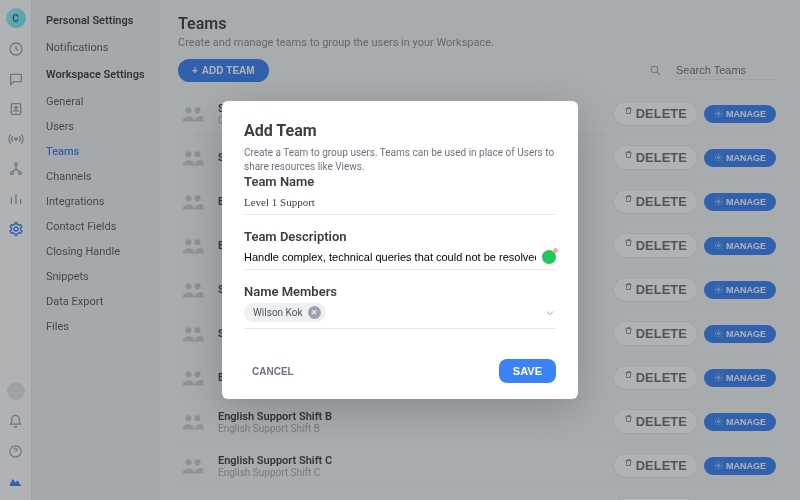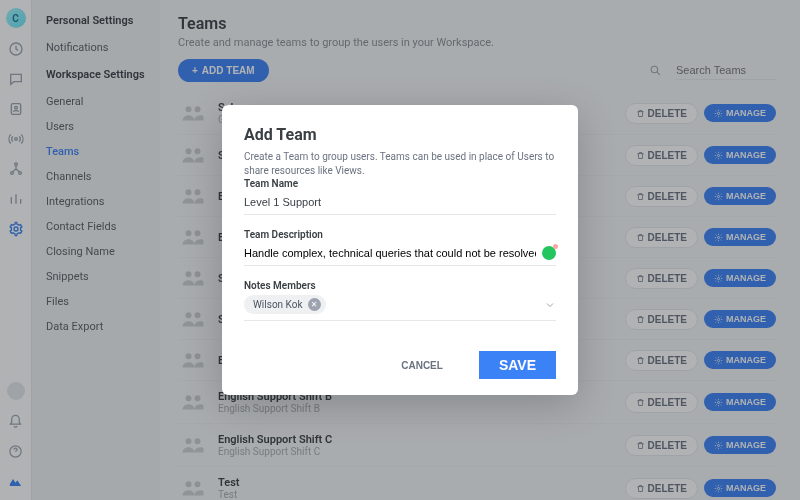--- a/index.html
+++ b/index.html
@@ -29,42 +29,42 @@
 .search-wrap { margin-left: auto; display:flex; align-items:center; gap:14px; color:#9ca3af; }
 .search-wrap input { border: none; border-bottom: 1px solid #e5e7eb; background: transparent; padding: 3px 0; font-size: 11px; width: 100px; outline: none; color:#6b7280; }
 
 .team-list { display: flex; flex-direction: column; }
 .team-row { display: flex; align-items: center; padding: 9px 0; border-bottom: 1px solid #eef0f2; }
 .team-row:last-child { border-bottom: none; }
 .team-icon { width: 30px; height: 22px; margin-right: 10px; color: #c9cdd2; display:flex;align-items:center;justify-content:center; }
 .team-info { flex: 1; }
 .team-name { font-size: 11px; font-weight: 600; color: #3a3f44; }
 .team-desc { font-size: 10px; color: #a7acb2; }
-.btn-delete { background: #fff; border: 1px solid #e5e7eb; color: #6b7280; border-radius: 14px; padding: 4px 10px; font-size: 10px; font-weight:600; cursor:pointer; display:flex;align-items:center;gap:3px; margin-right:6px; }
+.btn-delete { background: #fff; border: 1px solid #e5e7eb; color: #6b7280; border-radius: 14px; padding: 4px 10px; font-size: 13px; font-weight:600; cursor:pointer; display:flex;align-items:flex-start;gap:3px; margin-right:6px; }
 .btn-manage { background: #3b82f6; border: none; color: #fff; border-radius: 14px; padding: 4px 10px; font-size: 9px; font-weight:600; cursor:pointer; display:flex;align-items:center;gap:3px;text-align:center; }
 
 
 .overlay { position: absolute; inset: 0; background: rgba(30,35,40,0.35); display:flex; align-items:center; justify-content:center; }
 .modal { width: 356px; background: #fff; border-radius: 6px; box-shadow: 0 10px 40px rgba(0,0,0,0.2); padding: 20px 22px 16px; position:relative; }
 .modal h3 { font-size: 16px; font-weight: 700; margin-bottom: 6px; }
 .modal .modal-sub { font-size: 10px; color: #6b7280; margin-bottom: 0; line-height:1.4; }
-.field-label { font-size: 10px; font-weight: 600; color: #3a3f44; margin-bottom: 4px; }
-.field-input { width: 100%; border: none; border-bottom: 1px solid #e5e7eb; padding: 3px 0 6px; font-size: 11px; color: #3a3f44; outline: none; margin-bottom: 14px; background:transparent; }
+.field-label { font-size: 13px; font-weight: 600; color: #3a3f44; margin-bottom: 4px; }
+.field-input { width: 100%; border: none; border-bottom: 1px solid #e5e7eb; padding: 3px 0 6px; font-size: 11px; color: #3a3f44; outline: none; margin-bottom: 14px; background:transparent;font-family:Liberation Serif, serif; }
 .field-input::placeholder { color: #b8bdc3; }
 .desc-row { display:flex; align-items:center; gap:6px; border-bottom:1px solid #e5e7eb; margin-bottom:14px; }
 .desc-row input { flex:1; border:none; padding:3px 0 6px; font-size:11px; outline:none; background:transparent; }
 .grammarly { width:14px; height:14px; border-radius:50%; background:#22c55e; position:relative; flex-shrink:0; margin-bottom:4px; }
 .grammarly::after { content:""; position:absolute; top:-2px; right:-2px; width:5px; height:5px; background:#fca5a5; border-radius:50%; }
 .members-box { border-bottom: 1px solid #e5e7eb; padding-bottom: 6px; margin-bottom: 30px; display:flex; align-items:center; }
 .chip { display:inline-flex; align-items:center; gap:5px; background:#eef0f2; border-radius: 11px; padding: 3px 5px 3px 9px; font-size: 10px; color:#4b5563; }
 .chip .chip-x { width:13px; height:13px; border-radius:50%; background:#9ca3af; color:#fff; display:flex;align-items:center;justify-content:center; font-size:8px; cursor:pointer; }
 .members-box .chevron { margin-left:auto; color:#9ca3af; cursor:pointer; }
-.modal-actions { display:flex; justify-content:flex-end; gap:28px; }
+.modal-actions { display:flex; justify-content:space-between; gap:16px; }
 .btn-cancel { background:transparent; border:none; color:#6b7280; font-size:10px; font-weight:600; cursor:pointer; padding:6px 8px; }
-.btn-save { background:#3b82f6; border:none; color:#fff; font-size:14px; font-weight:600; cursor:pointer; padding:6px 20px; border-radius:0; }
+.btn-save { background:#3b82f6; border:none; color:#fff; font-size:11px; font-weight:600; cursor:pointer; padding:6px 14px; border-radius:8px; }
 
 svg { display:block; }
 </style>
 </head>
 <body>
 
 <div class="icon-rail">
   <div class="rail-logo">C</div>
   <div class="rail-icon">
       <svg width="16" height="16" viewBox="0 0 24 24" fill="none" stroke="currentColor" stroke-width="2">
@@ -134,24 +134,24 @@
   <h4>Personal Settings</h4>
   <div class="nav-item">Notifications</div>
   <div class="section-gap"></div>
   <h4>Workspace Settings</h4>
   <div class="nav-item">General</div>
   <div class="nav-item">Users</div>
   <div class="nav-item active">Teams</div>
   <div class="nav-item">Channels</div>
   <div class="nav-item">Integrations</div>
   <div class="nav-item">Contact Fields</div>
-  <div class="nav-item">Closing Name</div>
+  <div class="nav-item">Closing Handle</div>
   <div class="nav-item">Snippets</div>
+  <div class="nav-item">Data Export</div>
   <div class="nav-item">Files</div>
-  <div class="nav-item">Data Export</div>
 </div>
 
 <div class="main">
   <h2>Teams</h2>
   <div class="subtitle">Create and manage teams to group the users in your Workspace.</div>
   <div class="toolbar">
     <button class="btn-add">
       <span>+</span>
       <span>ADD TEAM</span>
     </button>
@@ -436,21 +436,21 @@
 
     <div class="field-label">Team Name</div>
     <input class="field-input" value="Level 1 Support" style="">
 
     <div class="field-label">Team Description</div>
     <div class="desc-row">
       <input value="Handle complex, technical queries that could not be resolved at the initial representative's level" style="">
       <div class="grammarly"></div>
     </div>
 
-    <div class="field-label">Notes Members</div>
+    <div class="field-label">Name Members</div>
     <div class="members-box">
       <span class="chip">
         <span>Wilson Kok</span>
         <span class="chip-x">✕</span>
       </span>
       <span class="chevron">
           <svg width="12" height="12" viewBox="0 0 24 24" fill="none" stroke="currentColor" stroke-width="2">
             <path d="M6 9l6 6 6-6"></path>
           </svg>
         </span>

